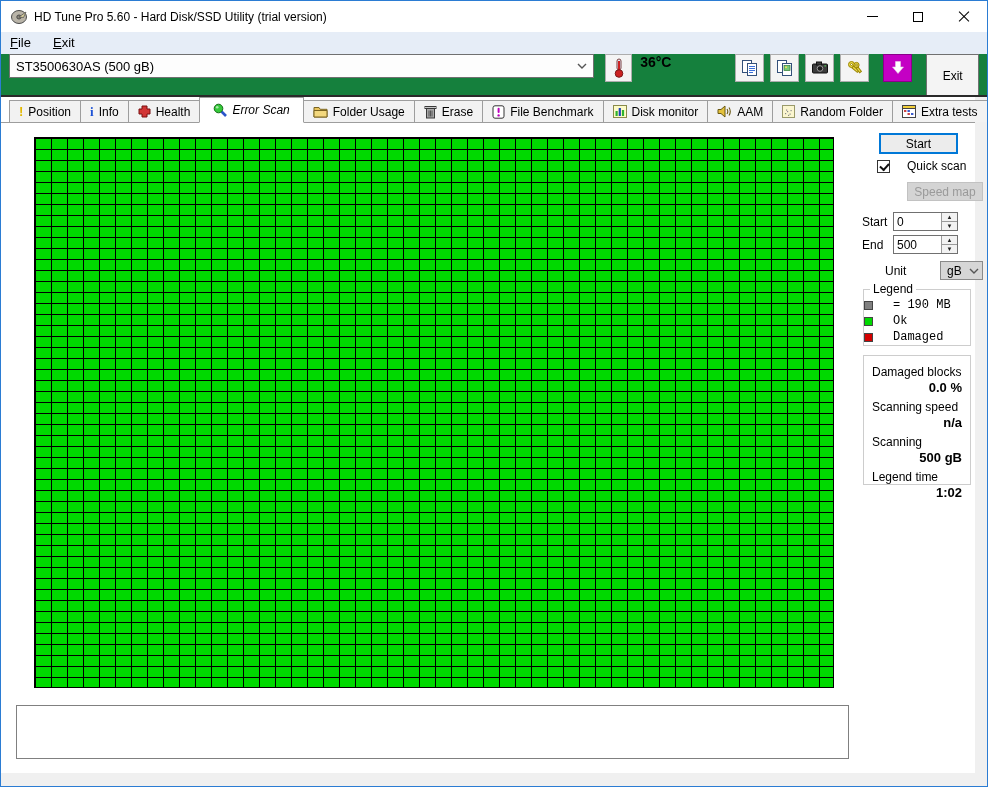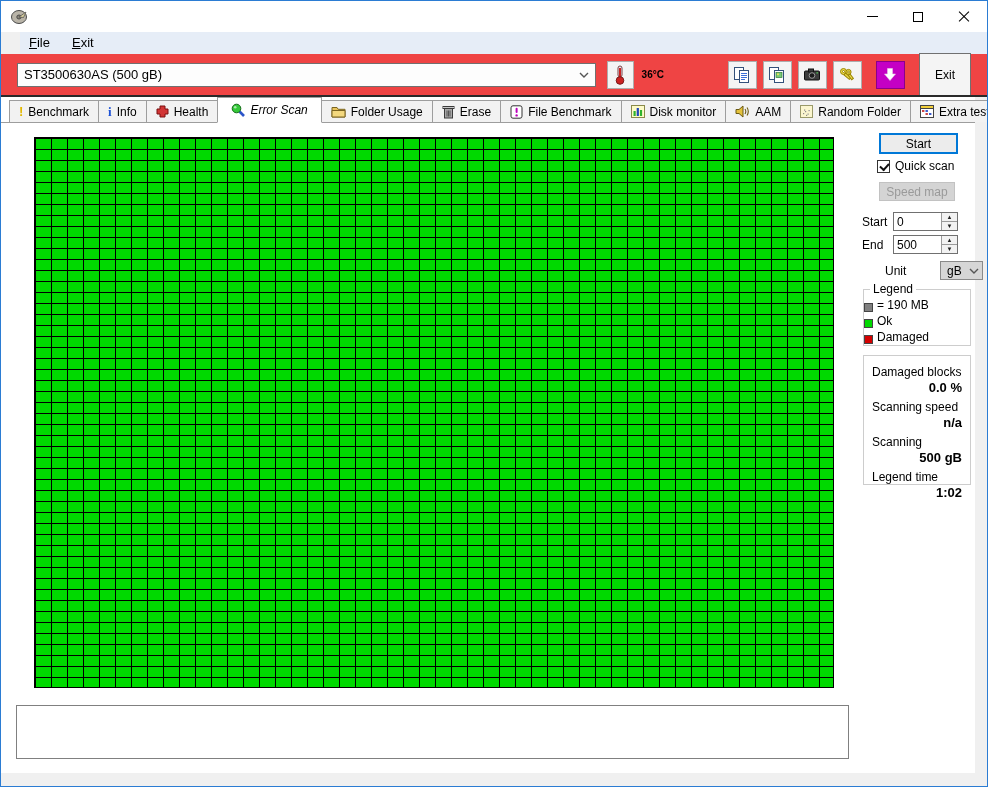--- a/index.html
+++ b/index.html
@@ -14,32 +14,32 @@
   .win-controls { margin-left:auto; display:flex; height:100%; }
   .win-btn { width:46px; height:100%; display:flex; align-items:center; justify-content:center; }
   .glyph-min { width:11px; height:1px; background:#000; }
   .glyph-max { width:10px; height:10px; border:1px solid #000; }
   .glyph-close { position:relative; width:12px; height:12px; }
   .glyph-close::before,.glyph-close::after { content:""; position:absolute; left:-1px; top:5px; width:14px; height:1px; background:#000; }
   .glyph-close::before { transform:rotate(45deg); }
   .glyph-close::after { transform:rotate(-45deg); }
 
   
-  .menubar { height:22px; background:#e6edf7; display:flex; align-items:center; padding-left:8px; flex:0 0 auto;margin-left:19px; }
+  .menubar { height:22px; background:#e6edf7; display:flex; align-items:center; padding-left:8px; flex:0 0 auto; }
   .menu-item { display:inline-block; padding:2px 9px 3px 1px; margin-right:12px; font-size:13px; }
   .menu-item::first-letter { text-decoration:underline; }
 
   
-  .toolbar { height:41px; background:#ef4444; display:flex; align-items:center; padding:0 16px; flex:0 0 auto; }
+  .toolbar { height:41px; background:#15803d; display:flex; padding:0 8px; flex:0 0 auto; }
   .combo { width:635px; height:24px; background:#fdfdfd; border:1px solid #707070; display:flex; align-items:center; padding:0 6px; font-size:13px; }
   .combo .combo-text { flex:1; white-space:nowrap; overflow:hidden; }
   .chev { width:10px; height:6px; flex:0 0 auto; }
   .tool-btn { width:29px; height:28px; border:1px solid #adadad; background:#f4f4f4; display:flex; align-items:center; justify-content:center; margin-right:6px; }
   .thermo-btn { margin-left:11px; }
-  .temp { font-size:10px; font-weight:bold; margin:0 0 0 2px; }
+  .temp { font-size:14px; font-weight:bold; margin:0 0 0 2px; }
   .btn-group { margin-left:64px; display:flex; }
   .magenta-btn { background:#c400c4; border-color:#8a008a; margin-left:8px; }
   .exit-btn { margin-left:8px; width:57px; height:43px; border:1px solid #707070; background:#f4f4f4; font-size:12px; display:flex; align-items:center; justify-content:center; }
   .toolbar-sep { height:2px; background:#2a2a2a; flex:0 0 auto; }
 
   
   .main { flex:1 1 auto; position:relative; background:#f0f0f0; }
   .tabpage { position:absolute; left:0; top:0; width:974px; height:676px; background:#ffffff; }
 
   .tabstrip { position:absolute; left:0; top:0; width:974px; height:26px; padding-left:8px; display:flex; align-items:flex-end; border-bottom:1px solid #9d9d9d; background:#fff; }
@@ -47,41 +47,41 @@
   .tab + .tab { margin-left:-1px; }
   .tab.active { height:26px; background:#fff; z-index:2; margin-bottom:-1px; border-bottom:1px solid #fff; padding:0 13px;font-style:italic; }
   .tab .gi { font-weight:bold; font-size:13px; line-height:1; }
 
   
   .scan-grid { position:absolute; left:33px; top:40px; width:800px; height:551px; border:1px solid #000; }
 
   
   .rp { position:absolute; font-size:12px; }
   .start-btn { left:878px; top:36px; width:79px; height:21px; border:2px solid #0078d7; background:#ececec; display:flex; align-items:center; justify-content:center; }
-  .quickscan { left:876px; top:62px; display:flex; align-items:center; gap:5px; }
+  .quickscan { left:876px; top:62px; display:flex; align-items:center; gap:17px; }
   .checkbox { width:13px; height:13px; border:1px solid #333; background:#fff; position:relative; }
   .checkbox.checked::after { content:""; position:absolute; left:2px; top:2px; width:7px; height:4px; border-left:2px solid #111; border-bottom:2px solid #111; transform:rotate(-48deg); }
-  .speedmap-btn { left:878px; top:85px; width:76px; height:19px; background:#d4d4d4; border:1px solid #c2c2c2; color:#9a9a9a; display:flex; align-items:center; justify-content:center; }
+  .speedmap-btn { left:906px; top:85px; width:76px; height:19px; background:#d4d4d4; border:1px solid #c2c2c2; color:#9a9a9a; display:flex; align-items:center; justify-content:center; }
   .row-start { left:861px; top:115px; } .row-end { left:861px; top:138px; }
   .range-row { display:flex; align-items:center; }
   .range-row .lbl { width:31px; }
   .spin { width:65px; height:19px; border:1px solid #707070; background:#fff; display:flex; }
   .spin input { flex:1; border:none; outline:none; font:12px "Liberation Sans",sans-serif; padding-left:3px; width:44px; }
   .spin .updown { width:16px; border-left:1px solid #9a9a9a; display:flex; flex-direction:column; }
   .spin .updown span { flex:1; display:flex; align-items:center; justify-content:center; font-size:6px; color:#222; background:#f2f2f2; }
   .spin .updown span:first-child { border-bottom:1px solid #9a9a9a; }
   .row-unit { left:861px; top:164px; display:flex; align-items:center; }
   .row-unit .lbl { width:55px;margin-left:23px; }
   .unit-combo { width:43px; height:19px; background:#d6d6d6; border:1px solid #8a8a8a; display:flex; align-items:center; padding:0 3px 0 6px; }
   .unit-combo span { flex:1; }
 
   .groupbox { position:absolute; border:1px solid #cdcdcd; background:#fff; }
   .groupbox .gb-title { position:absolute; top:-8px; left:6px; background:#fff; padding:0 3px; }
   .legend-box { left:862px; top:192px; width:108px; height:57px; padding:8px 0 0 0; }
-  .legend-row { display:flex; align-items:flex-end; gap:4px; margin-bottom:2px; }
+  .legend-row { display:flex; align-items:center; gap:20px; margin-bottom:2px;font-family:Liberation Mono, monospace; }
   .swatch { width:9px; height:9px; border:1px solid #444; flex:0 0 auto; }
   .stats-box { left:862px; top:258px; width:108px; height:130px; padding:9px 8px 0 8px; }
   .stat-label { margin-bottom:1px; }
   .stat-value { font-weight:bold; font-size:13px; text-align:right; margin-bottom:5px; }
 
   
   .result-box { position:absolute; left:15px; top:608px; width:833px; height:54px; border:1px solid #808080; background:#fff; }
 
   svg { display:block; }
 </style>
@@ -89,20 +89,21 @@
 <body>
 
 <div class="window">
 
   <div class="titlebar">
     <svg class="app-icon" viewBox="0 0 18 16">
       <ellipse cx="9" cy="8" rx="7.5" ry="6.5" fill="#b9b4a8" stroke="#4a4a4a"></ellipse>
       <ellipse cx="9" cy="8" rx="2.2" ry="2" fill="#8a8578" stroke="#4a4a4a"></ellipse>
       <path d="M9 8 L16 3 L13.5 8.5 Z" fill="#d8cf9e" stroke="#4a4a4a" stroke-width="0.7"></path>
     </svg>
+    <span class="title">HD Tune Pro 5.60 - Hard Disk/SSD Utility (trial version)</span>
     <div class="win-controls">
       <div class="win-btn">
           <span class="glyph-min"></span>
         </div>
       <div class="win-btn">
           <span class="glyph-max"></span>
         </div>
       <div class="win-btn">
           <span class="glyph-close"></span>
         </div>
@@ -184,21 +185,21 @@
       </div>
   </div>
   <div class="toolbar-sep"></div>
 
   <div class="main">
     <div class="tabpage">
 
       <div class="tabstrip">
         <div class="tab">
           <span class="gi" style="color:#e2b800">!</span>
-          <span>Benchmark</span>
+          <span>Position</span>
         </div>
         <div class="tab">
           <span class="gi" style="color:#1d52d6; font-family:'Liberation Serif',serif">i</span>
           <span>Info</span>
         </div>
         <div class="tab">
           <svg width="13" height="13" viewBox="0 0 13 13">
             <path d="M4 1h5v3h3v5h-3v3h-5v-3h-3v-5h3z" fill="#d23535" stroke="#7a1010"></path>
           </svg>
           <span>Health</span>

